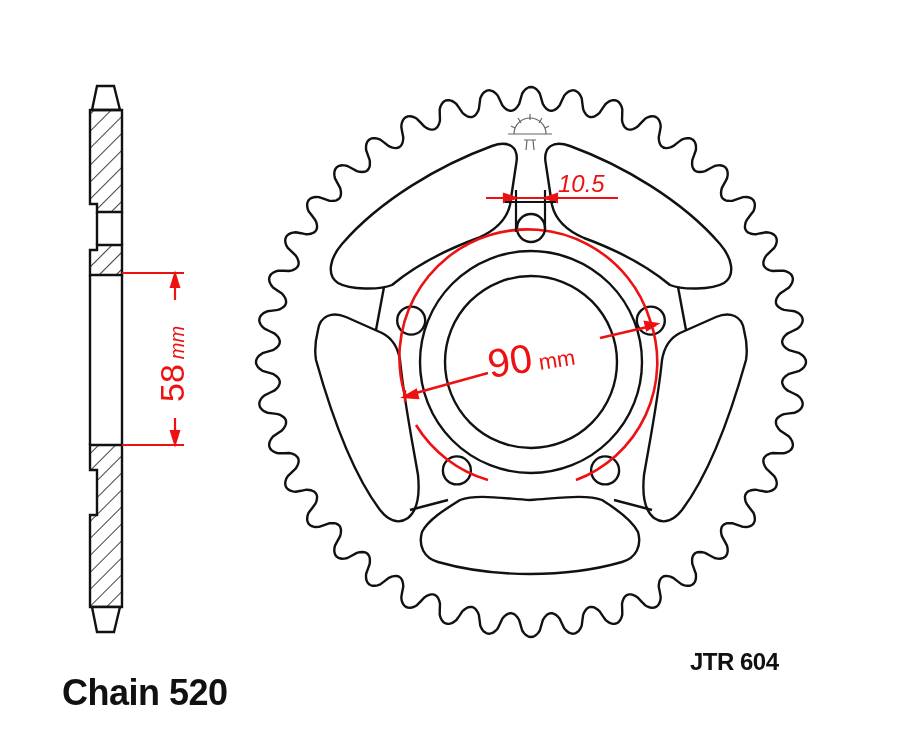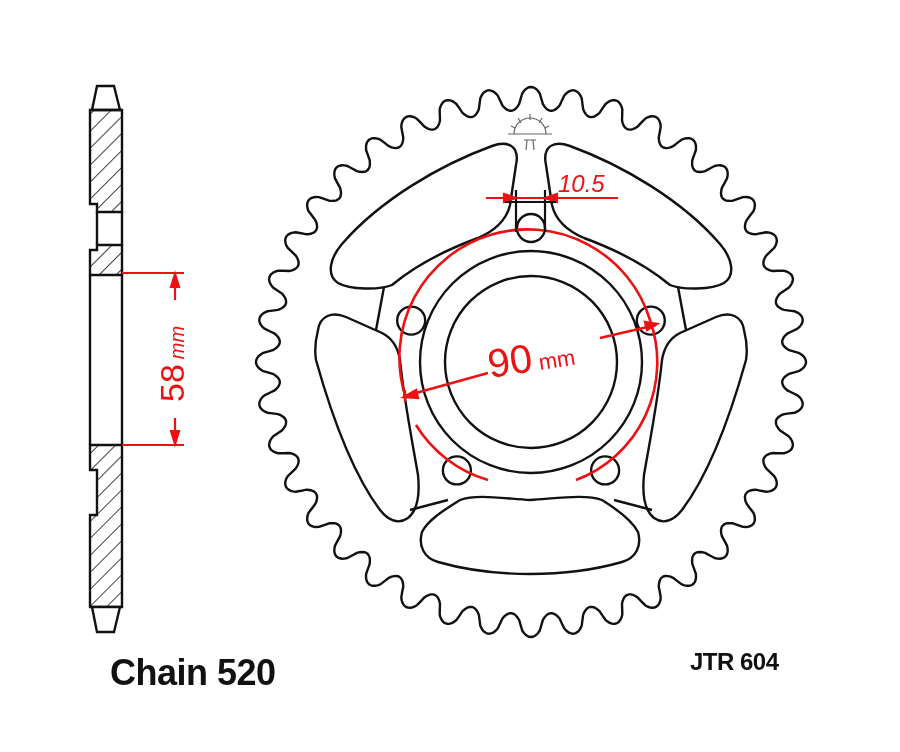--- a/index.html
+++ b/index.html
@@ -5,21 +5,21 @@
   html, body { margin: 0; padding: 0; background: #ffffff; }
   body { width: 900px; height: 752px; overflow: hidden; position: relative; }
   #canvas { position: absolute; left: 0; top: 0; width: 900px; height: 752px; }
   .lbl {
     position: absolute;
     font-family: "Liberation Sans", sans-serif;
     font-weight: bold;
     color: #111111;
     white-space: nowrap;
   }
-  #chain-label { left: 62px; top: 652px; font-size: 36px; letter-spacing: -0.5px; margin-left: 48px; }
+  #chain-label { left: 62px; top: 672px; font-size: 36px; letter-spacing: -0.5px; }
   #part-label { left: 658px; top: 648px; font-size: 24px; letter-spacing: -0.5px; margin-left: 32px; }
   .dim-text { font-family: "Liberation Sans", sans-serif; fill: #ee1111; }
 </style>
 </head>
 <body>
 
 <svg id="canvas" viewBox="0 0 900 752" xmlns="http://www.w3.org/2000/svg">
   <defs>
     <pattern id="hatch" patternUnits="userSpaceOnUse" width="12" height="12" patternTransform="rotate(45)">
       <line x1="0" y1="0" x2="0" y2="12" stroke="#111" stroke-width="1.6"></line>

